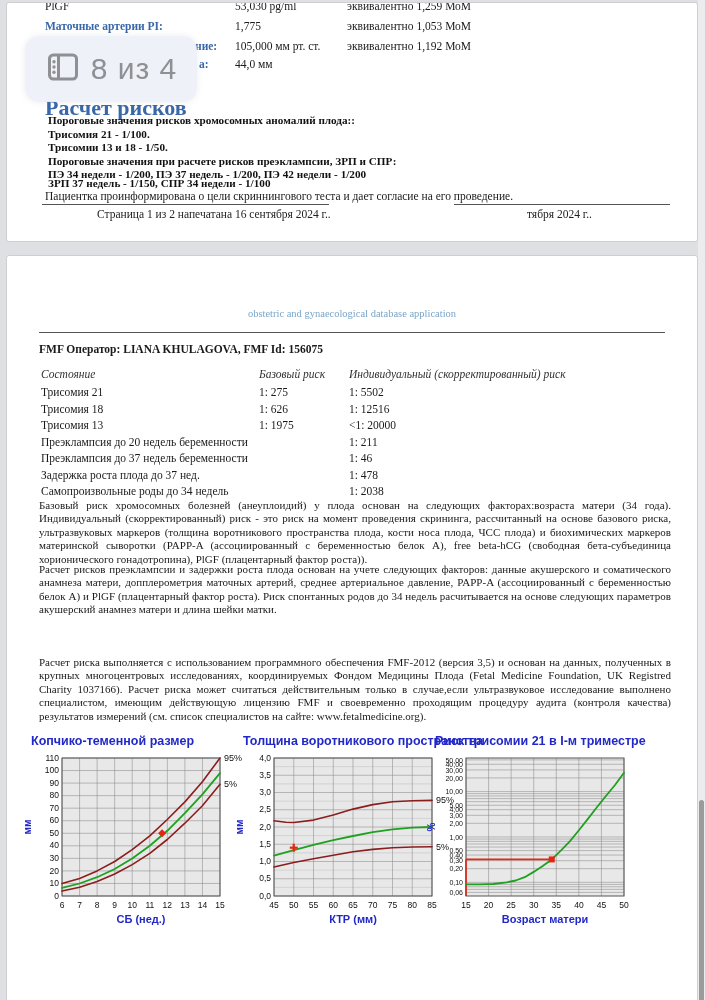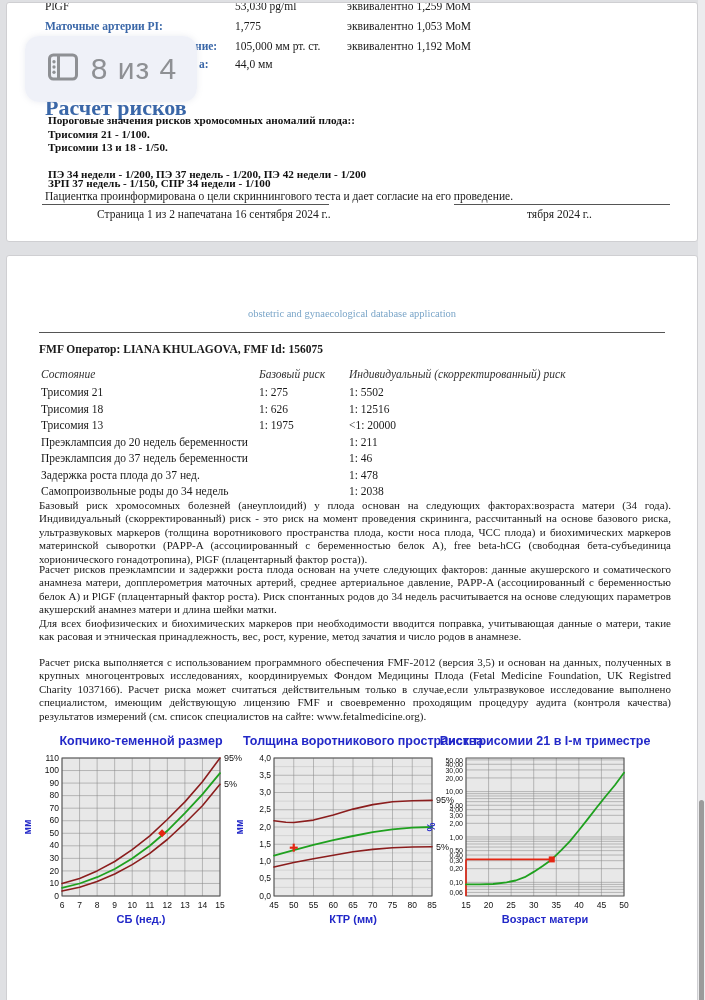--- a/index.html
+++ b/index.html
@@ -41,21 +41,21 @@
   #operator { position:absolute; top:87px; left:32px; font-size:11.5px; font-weight:bold; }
   .trow { position:absolute; left:34px; width:630px; font-size:11.5px; }
   .trow .c0 { position:absolute; left:0; }
   .trow .c1 { position:absolute; left:218px; }
   .trow .c2 { position:absolute; left:308px; }
   .trow.hd { font-style:italic; color:#333; }
   .para { position:absolute; left:32px; width:632px; font-size:11px; line-height:13.4px; text-align:justify; }
 
   
   .chart { position:absolute; width:232px; height:198px; font-family:"Liberation Sans", sans-serif; }
-  .chart .ctitle { position:absolute; top:0; left:9px; width:220px; text-align:center; white-space:nowrap;
+  .chart .ctitle { position:absolute; top:0; left:9px; width:220px; white-space:nowrap;
                    font-size:12.5px; font-weight:bold; color:#2228c8; }
   .chart svg { position:absolute; top:14px; left:0; }
   #chart0 { left:15px; top:478px; }
   #chart1 { left:227px; top:478px; }
   #chart2 { left:419px; top:478px; }
 
   
   #scroll-track { position:absolute; right:0; top:0; width:7px; height:1000px; background:#ececee; }
   #scroll-thumb { position:absolute; right:1px; top:800px; width:5px; height:205px; background:#9b9b9b; border-radius:3px; }
 </style>
@@ -82,20 +82,21 @@
   <div class="mrow" style="top:55px">
     <span class="frag4">а:</span>
     <span class="val">44,0 мм</span>
   </div>
 
   <div id="risk-heading">Расчет рисков</div>
 
   <div class="riskline" style="top:111px">Пороговые значения рисков хромосомных аномалий плода::</div>
   <div class="riskline" style="top:124.5px">Трисомия 21 - 1/100.</div>
   <div class="riskline" style="top:138px">Трисомии 13 и 18 - 1/50.</div>
+  <div class="riskline" style="top:151.5px">Пороговые значения при расчете рисков преэклампсии, ЗРП и СПР:</div>
   <div class="riskline" style="top:165px">ПЭ 34 недели - 1/200, ПЭ 37 недель - 1/200, ПЭ 42 недели - 1/200</div>
   <div class="riskline" style="top:173.5px">ЗРП 37 недель - 1/150, СПР 34 недели - 1/100</div>
 
   <div id="consent">Пациентка проинформирована о цели скриннингового теста и дает согласие на его проведение.</div>
 
   <div class="f-rule" id="f-rule-l"></div>
   <div class="f-rule" id="f-rule-r"></div>
   <div class="f-text" id="f-text-l">Страница 1 из 2 напечатана 16 сентября 2024 г..</div>
   <div class="f-text" id="f-text-r">тября 2024 г..</div>
 </div>
@@ -151,21 +152,20 @@
     <span class="c0">Задержка роста плода до 37 нед.</span>
     <span class="c2">1: 478</span>
   </div>
   <div class="trow" style="top:229px">
     <span class="c0">Самопроизвольные роды до 34 недель</span>
     <span class="c2">1: 2038</span>
   </div>
 
   <div class="para" style="top:243px">Базовый риск хромосомных болезней (анеуплоидий) у плода основан на следующих факторах:возраста матери (34 года). Индивидуальный (скорректированный) риск - это риск на момент проведения скрининга, рассчитанный на основе базового риска, ультразвуковых маркеров (толщина воротникового пространства плода, кости носа плода, ЧСС плода) и биохимических маркеров материнской сыворотки (PAPP-A (ассоциированный с беременностью белок A), free beta-hCG (свободная бета-субъединица хорионического гонадотропина), PlGF (плацентарный фактор роста)).</div>
   <div class="para" style="top:307px">Расчет рисков преэклампсии и задержки роста плода основан на учете следующих факторов: данные акушерского и соматического анамнеза матери, допплерометрия маточных артерий, среднее артериальное давление, PAPP-A (ассоциированный с беременностью белок A) и PlGF (плацентарный фактор роста). Риск спонтанных родов до 34 недель расчитывается на основе следующих параметров акушерский анамнез матери и длина шейки матки.</div>
-  <div class="para" style="top:361px">Для всех биофизических и биохимических маркеров при необходимости вводится поправка, учитывающая данные о матери, такие как расовая и этническая принадлежность, вес, рост, курение, метод зачатия и число родов в анамнезе.</div>
   <div class="para" style="top:400px">Расчет риска выполняется с использованием программного обеспечения FMF-2012 (версия 3,5) и основан на данных, полученных в крупных многоцентровых исследованиях, координируемых Фондом Медицины Плода (Fetal Medicine Foundation, UK Registred Charity 1037166). Расчет риска может считаться действительным только в случае,если ультразвуковое исследование выполнено специалистом, имеющим действующую лицензию FMF и своевременно проходящим процедуру аудита (контроля качества) результатов измерений (см. список специалистов на сайте: www.fetalmedicine.org).</div>
 
   <div class="chart" id="chart0">
     <div class="ctitle">Копчико-теменной размер</div>
     <div class="csvg">
         <svg width="232" height="184" xmlns="http://www.w3.org/2000/svg">
           <rect x="40" y="10" width="158" height="138" fill="#e8e8e8"></rect>
           <line x1="40" y1="148" x2="198" y2="148" stroke="#8a8a8a" stroke-width="0.55"></line>
           <line x1="40" y1="135.45454545454544" x2="198" y2="135.45454545454544" stroke="#8a8a8a" stroke-width="0.55"></line>
           <line x1="40" y1="122.90909090909092" x2="198" y2="122.90909090909092" stroke="#8a8a8a" stroke-width="0.55"></line>

